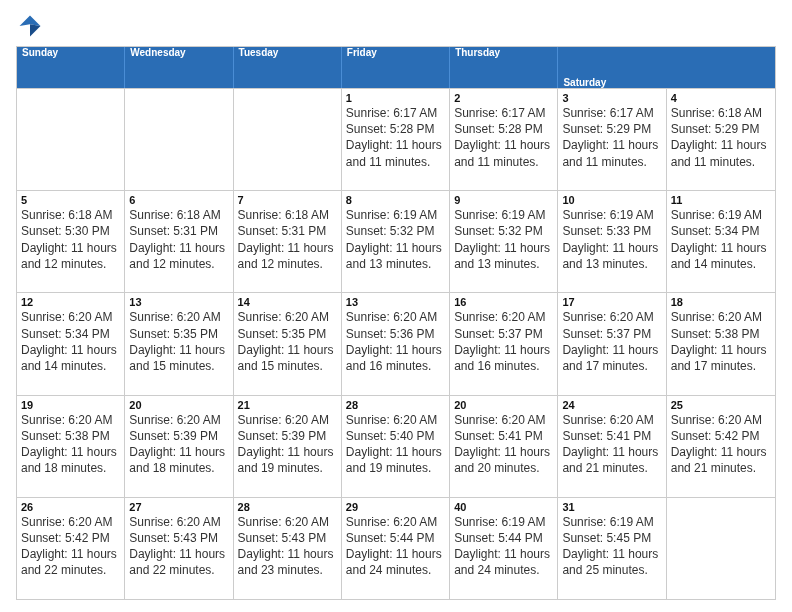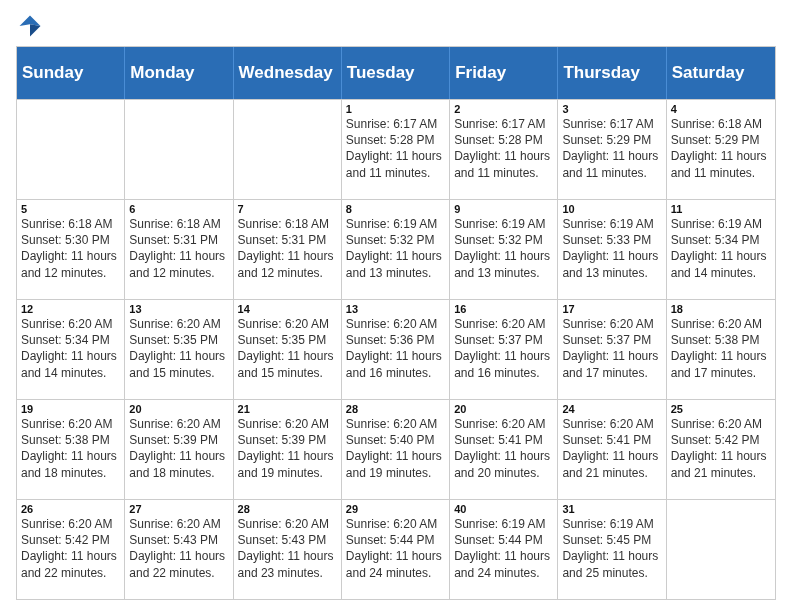--- a/index.html
+++ b/index.html
@@ -60,27 +60,27 @@
       flex-direction: column;
       border: 1px solid #ccc;
     }
     .cal-header-row {
       display: grid;
       grid-template-columns: repeat(7, 1fr);
       background-color: #2a6db5;
     }
     .cal-header-cell {
       color: #fff;
-      font-size: 17px;
+      font-size: 10px;
       font-weight: bold;
       text-align: left;
-      padding: 16px 5px;
+      padding: 0 5px;
       border-right: 1px solid #4a8dd5;
     }
-    .cal-header-cell:last-child { border-right: none; }
+    .cal-header-cell:last-child { border-right: none; margin-top: 30px; }
     .cal-body {
       flex: 1;
       display: flex;
       flex-direction: column;
     }
     .cal-week {
       display: grid;
       grid-template-columns: repeat(7, 1fr);
       flex: 1;
       border-top: 1px solid #ccc;
@@ -126,21 +126,20 @@
     </div>
     <div class="title-block">
       <h1></h1>
       <h2></h2>
     </div>
   </div>
 
   <div class="calendar">
     <div class="cal-header-row">
     <div class="cal-header-cell">Sunday</div>
-        <div class="cal-header-cell">Monday</div>
         <div class="cal-header-cell">Wednesday</div>
         <div class="cal-header-cell">Tuesday</div>
         <div class="cal-header-cell">Friday</div>
         <div class="cal-header-cell">Thursday</div>
         <div class="cal-header-cell">Saturday</div>
       </div>
     <div class="cal-body">
     <div class="cal-week">
           <div class="cal-cell empty"></div>
           <div class="cal-cell empty"></div>

